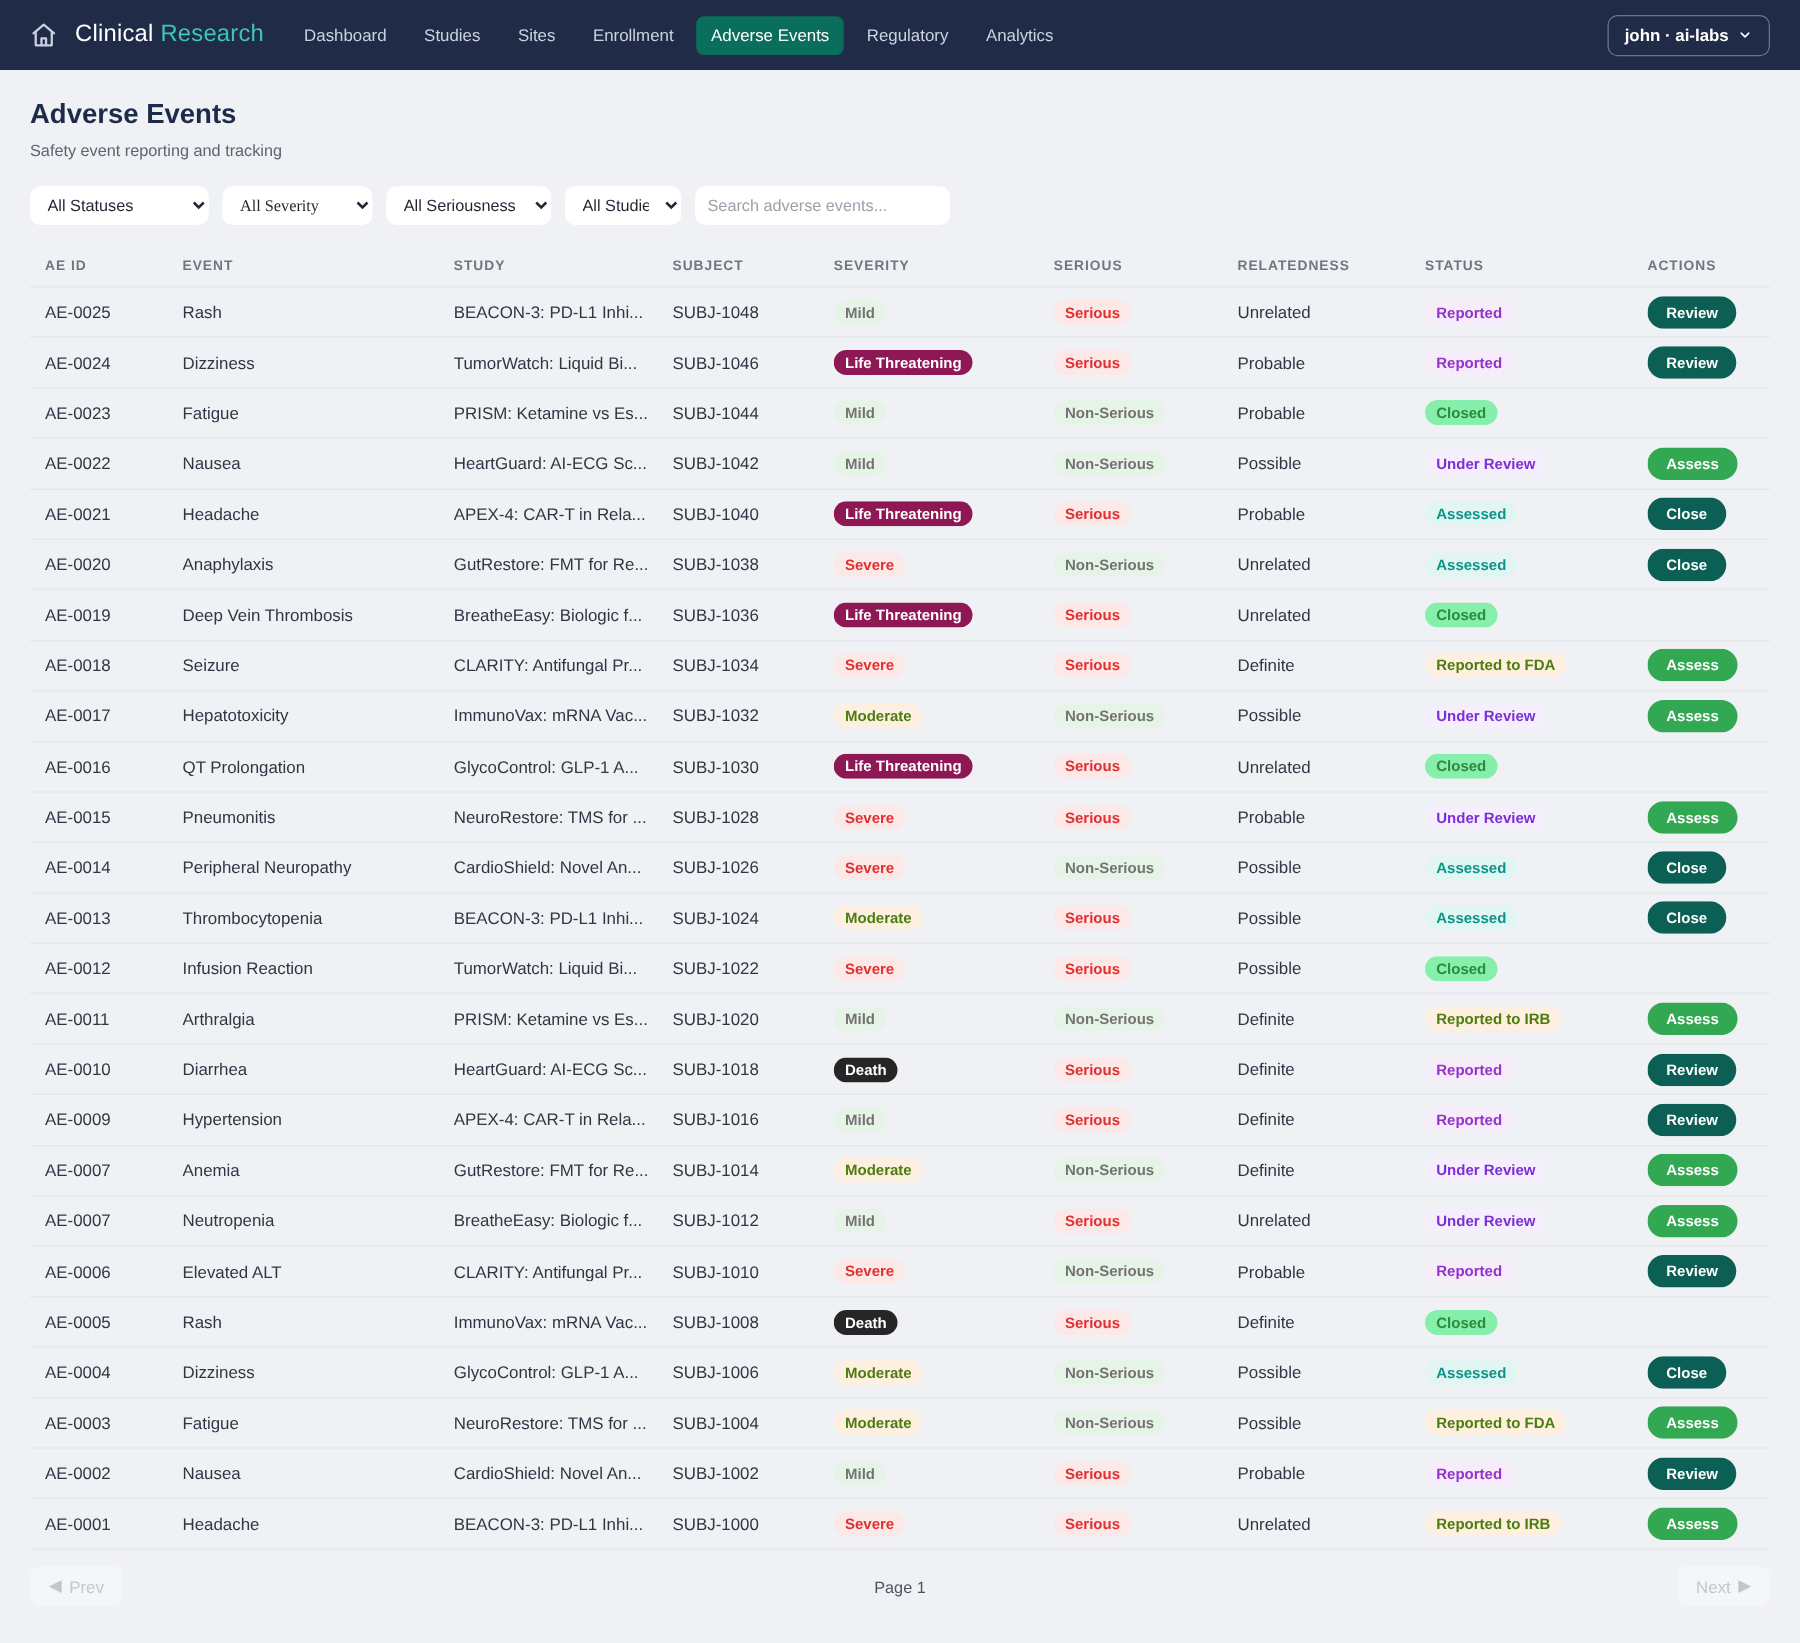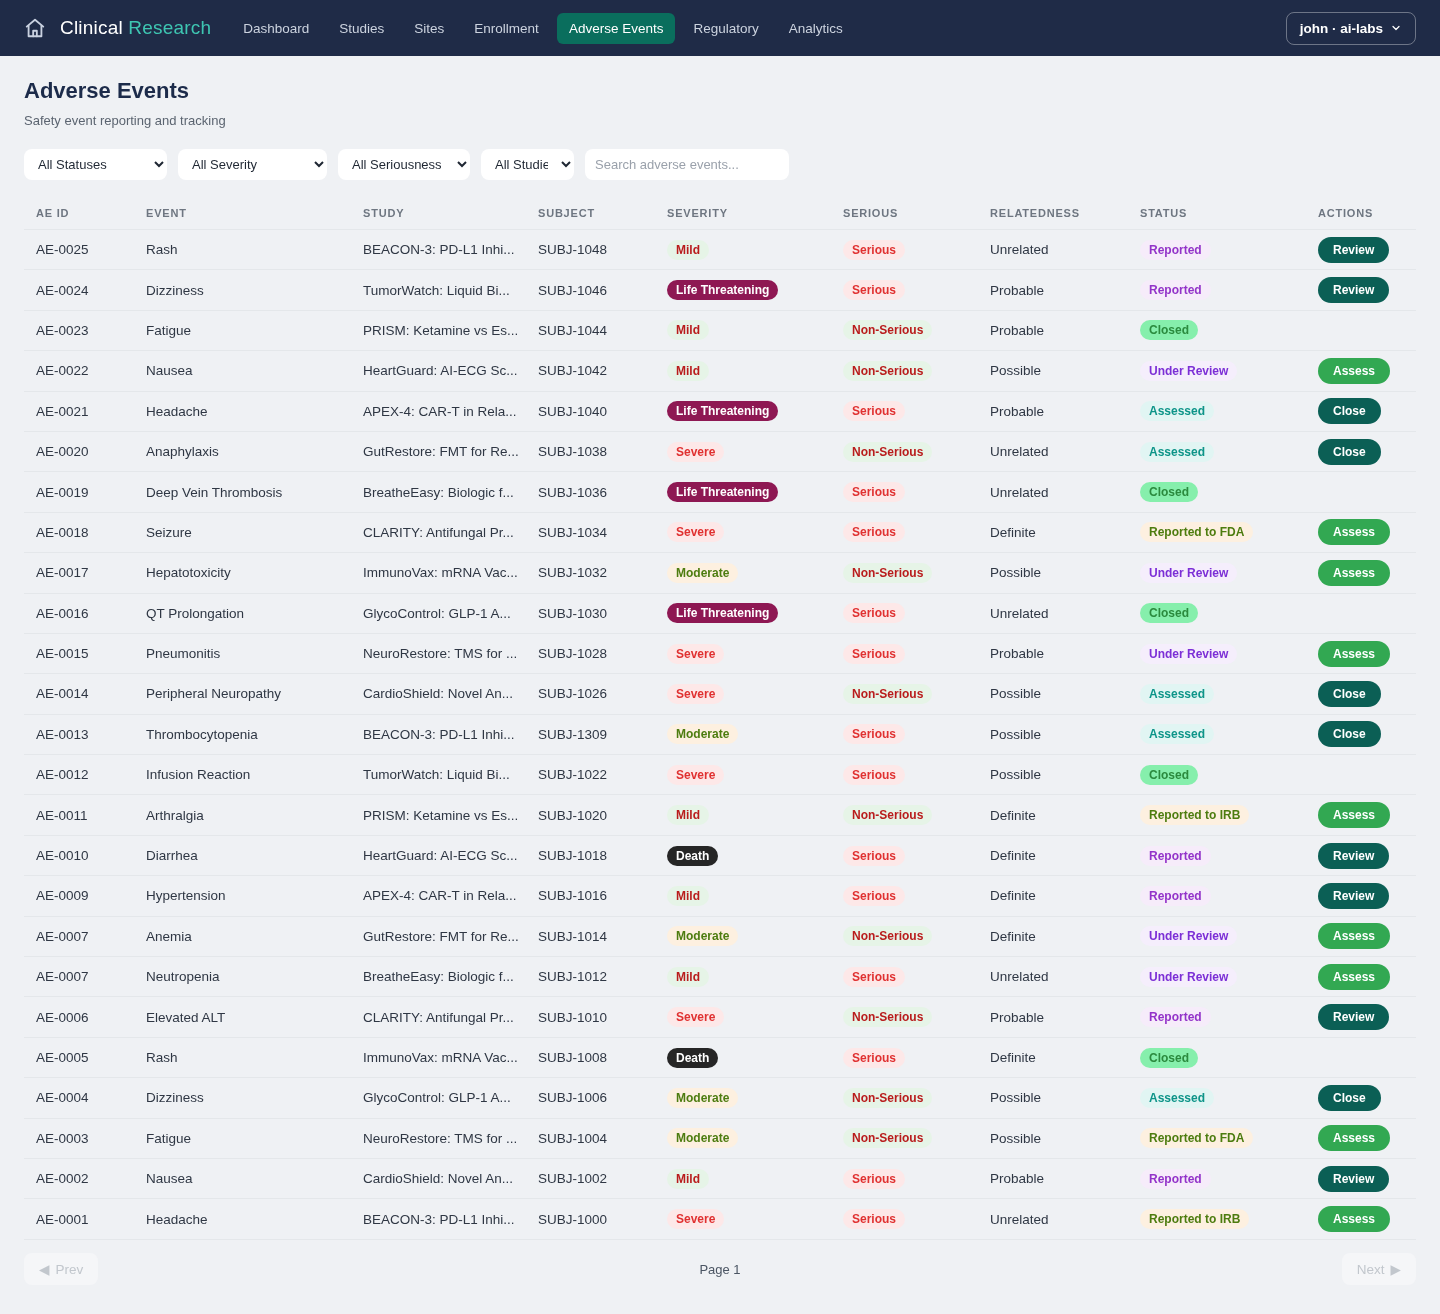--- a/index.html
+++ b/index.html
@@ -40,21 +40,21 @@
   .content { padding: 22px 24px 0 24px; }
   .page-title { color: #1c2b4a; font-size: 22px; font-weight: 700; }
   .page-subtitle { color: #5b6470; font-size: 13px; margin-top: 9px; }
 
   .filters { display: flex; gap: 11px; margin-top: 21px; }
   .filters select, .filters input {
     height: 31px; border: none; border-radius: 8px; background: #ffffff;
     font-family: inherit; font-size: 13px; color: #1f2733; padding: 0 10px; outline: none;
   }
   .filters select { cursor: pointer; }
-  #f-status { width: 143px; } #f-severity { width: 149px; }
+  #f-status { width: 143px; } #f-severity { width: 120px; font-family: Liberation Serif, serif; }
   #f-serious { width: 132px; } #f-studies { width: 93px; }
   #f-search { width: 204px; }
   #f-search::placeholder { color: #9aa1ab; }
 
   
   .grid-cols {
     display: grid;
     grid-template-columns: 110px 217px 175px 129px 176px 147px 150px 178px 1fr;
     align-items: center;
     padding-left: 12px;
@@ -64,21 +64,21 @@
     color: #6e7681; font-size: 11px; font-weight: 700; letter-spacing: .8px;
     text-transform: uppercase;
   }
   .t-row { height: 40.4px; border-bottom: 1px solid #e4e7ea; }
   .cell { font-size: 13.5px; color: #2f3744; white-space: nowrap; overflow: hidden; }
 
   .pill {
     display: inline-block; font-size: 12px; font-weight: 700;
     padding: 3px 9px; border-radius: 999px; white-space: nowrap;
   }
-  .soft-green   { background: #e6f4e7; color: #b91c1c; }
+  .soft-green   { background: #e6f4e7; color: #737373; }
   .soft-red     { background: #fde8e8; color: #e03131; }
   .soft-orange  { background: #fdf0e0; color: #4d7c0f; }
   .solid-magenta{ background: #8e1853; color: #ffffff; }
   .solid-black  { background: #262626; color: #ffffff; }
   .soft-purple  { background: #f6ecfa; color: #9333c9; }
   .soft-violet  { background: #f5eefc; color: #7c2fd6; }
   .soft-teal    { background: #e1f5f3; color: #0d9488; }
   .soft-closed  { background: #86efac; color: #2b8a3e; }
 
   .act {
@@ -296,21 +296,21 @@
         <div class="cell"><span class="pill soft-red">Severe</span></div>
         <div class="cell"><span class="pill soft-green">Non-Serious</span></div>
         <div class="cell">Possible</div>
         <div class="cell"><span class="pill soft-teal">Assessed</span></div>
         <div class="cell"><button class="act btn-dark">Close</button></div>
       </div>
       <div class="t-row grid-cols">
         <div class="cell">AE-0013</div>
         <div class="cell">Thrombocytopenia</div>
         <div class="cell">BEACON-3: PD-L1 Inhi...</div>
-        <div class="cell">SUBJ-1309</div>
+        <div class="cell">SUBJ-1024</div>
         <div class="cell"><span class="pill soft-orange">Moderate</span></div>
         <div class="cell"><span class="pill soft-red">Serious</span></div>
         <div class="cell">Possible</div>
         <div class="cell"><span class="pill soft-teal">Assessed</span></div>
         <div class="cell"><button class="act btn-dark">Close</button></div>
       </div>
       <div class="t-row grid-cols">
         <div class="cell">AE-0012</div>
         <div class="cell">Infusion Reaction</div>
         <div class="cell">TumorWatch: Liquid Bi...</div>

